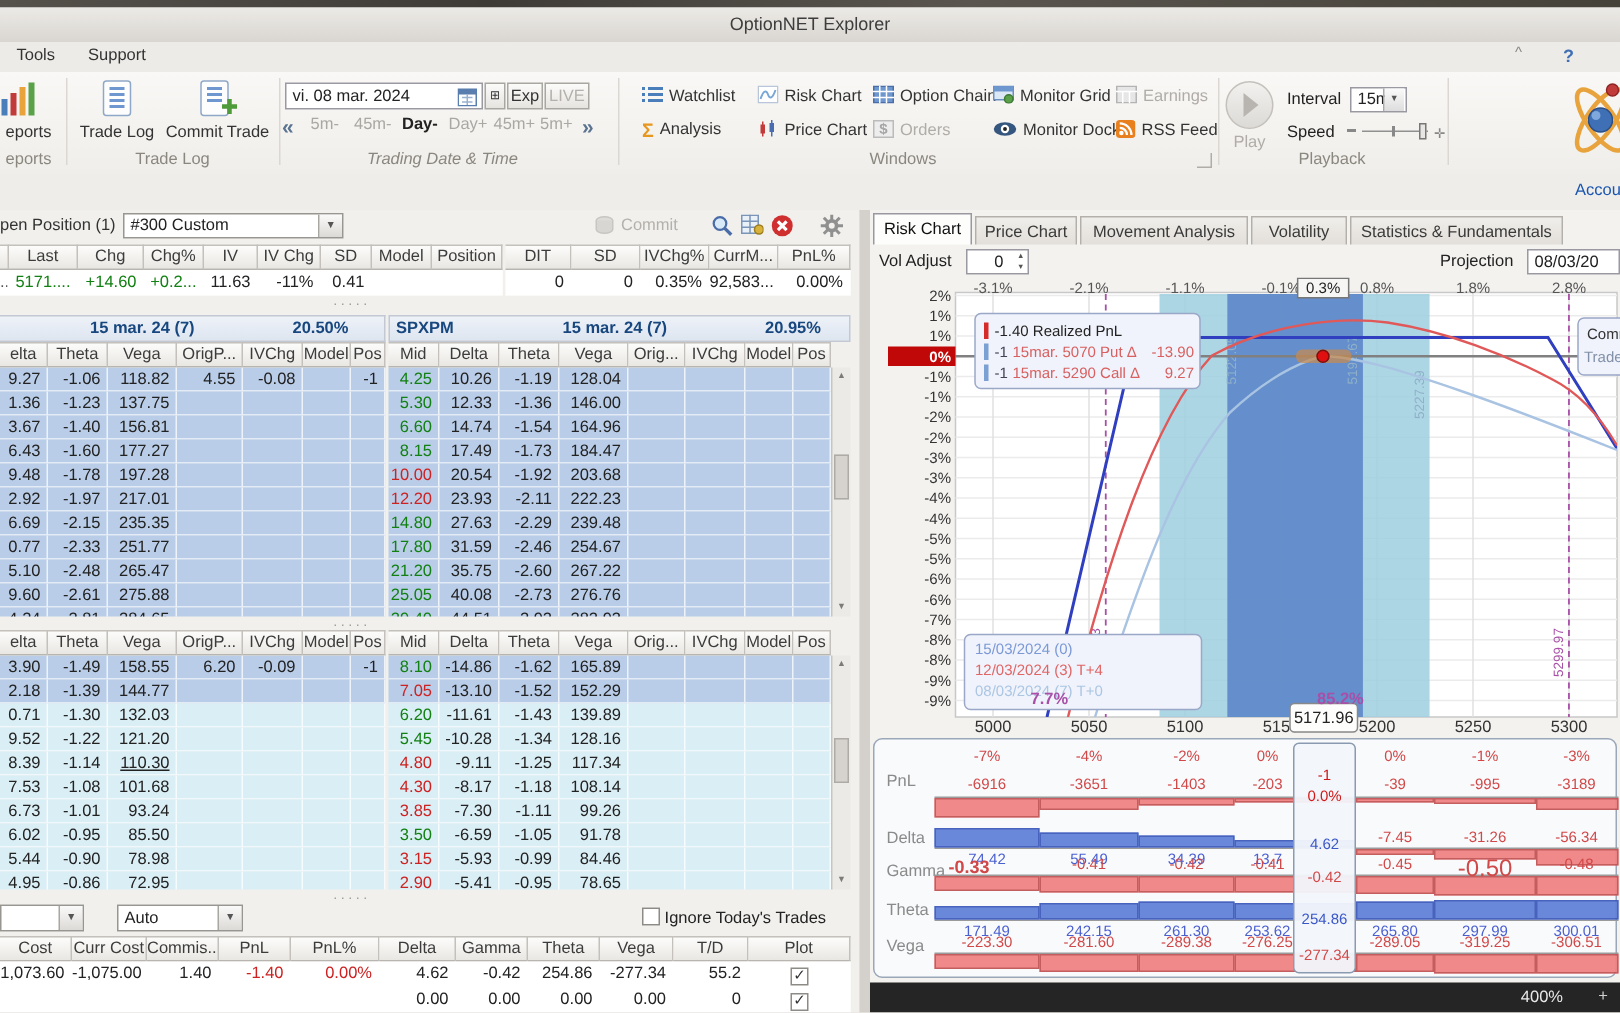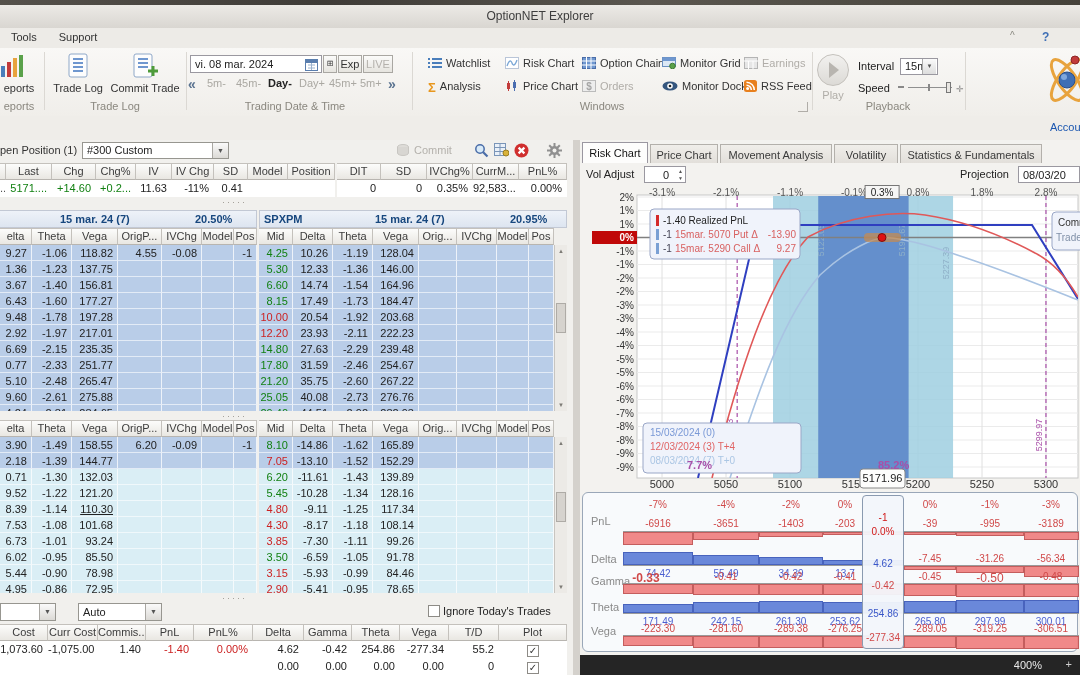--- a/index.html
+++ b/index.html
@@ -103,21 +103,21 @@
     <div class="abs sbtn" style="left: 338px; top: 7px; width: 24px; height: 18px; line-height: 16px;">Exp</div>
     <div class="abs sbtn disabled" style="left: 363px; top: 7px; width: 30px; height: 18px; line-height: 16px;">LIVE</div>
     <div class="abs" style="left: 188px; top: 28px; color: rgb(90, 115, 144); font-size: 14px; font-weight: bold;">«</div>
     <div class="abs" style="left: 207px; top: 29px; color: rgb(170, 168, 162);">5m-</div>
     <div class="abs" style="left: 236px; top: 29px; color: rgb(170, 168, 162);">45m-</div>
     <div class="abs" style="left: 268px; top: 29px; color: rgb(34, 34, 34); font-weight: bold;">Day-</div>
     <div class="abs" style="left: 299px; top: 29px; color: rgb(170, 168, 162);">Day+</div>
     <div class="abs" style="left: 329px; top: 29px; color: rgb(170, 168, 162);">45m+</div>
     <div class="abs" style="left: 360px; top: 29px; color: rgb(170, 168, 162);">5m+</div>
     <div class="abs" style="left: 388px; top: 28px; color: rgb(90, 115, 144); font-size: 14px; font-weight: bold;">»</div>
-    <div class="abs rgroup-label" style="left: 190px; top: 52px; width: 210px;">Trading Date &amp; Time</div>
+    <div class="abs rgroup-label" style="left: 190px; top: 52px; width: 210px; font-style: italic;">Trading Date &amp; Time</div>
     <div class="abs winbtn" style="left: 428px; top: 9px;"><span class="ic"><svg width="14" height="12">
           <g fill="#4a7ebb">
             <rect y="1" width="2" height="2"></rect>
             <rect x="4" y="1" width="10" height="2"></rect>
             <rect y="5" width="2" height="2"></rect>
             <rect x="4" y="5" width="10" height="2"></rect>
             <rect y="9" width="2" height="2"></rect>
             <rect x="4" y="9" width="10" height="2"></rect>
           </g>
         </svg></span><span>Watchlist</span></div>
@@ -940,21 +940,21 @@
       <div class="abs gl" style="left: 37px; top: 78px; width: 52px; text-align: center; color: rgb(208, 72, 72); font-size: 12px; font-weight: bold;">-0.33</div>
       <div class="abs" style="left: 110px; top: 91px; width: 66px; height: 11.2px; background: rgb(240, 128, 128); border: 1px solid rgb(192, 80, 80); box-sizing: border-box; opacity: 0.92;"></div>
       <div class="abs gl" style="left: 117px; top: 78px; width: 52px; text-align: center; color: rgb(208, 72, 72); font-size: 10px;">-0.41</div>
       <div class="abs" style="left: 176px; top: 91px; width: 64px; height: 11.4px; background: rgb(240, 128, 128); border: 1px solid rgb(192, 80, 80); box-sizing: border-box; opacity: 0.92;"></div>
       <div class="abs gl" style="left: 182px; top: 78px; width: 52px; text-align: center; color: rgb(208, 72, 72); font-size: 10px;">-0.42</div>
       <div class="abs" style="left: 240px; top: 91px; width: 81px; height: 11.2px; background: rgb(240, 128, 128); border: 1px solid rgb(192, 80, 80); box-sizing: border-box; opacity: 0.92;"></div>
       <div class="abs gl" style="left: 236px; top: 78px; width: 52px; text-align: center; color: rgb(208, 72, 72); font-size: 10px;">-0.41</div>
       <div class="abs" style="left: 321px; top: 91px; width: 52px; height: 12px; background: rgb(240, 128, 128); border: 1px solid rgb(192, 80, 80); box-sizing: border-box; opacity: 0.92;"></div>
       <div class="abs gl" style="left: 321px; top: 78px; width: 52px; text-align: center; color: rgb(208, 72, 72); font-size: 10px;">-0.45</div>
       <div class="abs" style="left: 373px; top: 91px; width: 68px; height: 13px; background: rgb(240, 128, 128); border: 1px solid rgb(192, 80, 80); box-sizing: border-box; opacity: 0.92;"></div>
-      <div class="abs gl" style="left: 381px; top: 78px; width: 52px; text-align: center; color: rgb(208, 72, 72); font-size: 12px;">-0.50</div>
+      <div class="abs gl" style="left: 381px; top: 78px; width: 52px; text-align: center; color: rgb(208, 72, 72); font-size: 16px;">-0.50</div>
       <div class="abs" style="left: 441px; top: 91px; width: 55px; height: 12.6px; background: rgb(240, 128, 128); border: 1px solid rgb(192, 80, 80); box-sizing: border-box; opacity: 0.92;"></div>
       <div class="abs gl" style="left: 442px; top: 78px; width: 52px; text-align: center; color: rgb(208, 72, 72); font-size: 10px;">-0.48</div>
       <div class="abs" style="left: 8px; top: 108px; color: rgb(138, 138, 138);">Theta</div>
       <div class="abs" style="left: 40px; top: 120px; width: 456px; height: 1px; background: rgb(154, 154, 154);"></div>
       <div class="abs" style="left: 40px; top: 111.284px; width: 70px; height: 8.71633px; background: rgb(95, 127, 216); border: 1px solid rgb(58, 87, 184); box-sizing: border-box; opacity: 0.92;"></div>
       <div class="abs gl" style="left: 49px; top: 123px; width: 52px; text-align: center; color: rgb(74, 95, 208); font-size: 10px;">171.49</div>
       <div class="abs" style="left: 110px; top: 108.928px; width: 66px; height: 11.0717px; background: rgb(95, 127, 216); border: 1px solid rgb(58, 87, 184); box-sizing: border-box; opacity: 0.92;"></div>
       <div class="abs gl" style="left: 117px; top: 123px; width: 52px; text-align: center; color: rgb(74, 95, 208); font-size: 10px;">242.15</div>
       <div class="abs" style="left: 176px; top: 108.29px; width: 64px; height: 11.71px; background: rgb(95, 127, 216); border: 1px solid rgb(58, 87, 184); box-sizing: border-box; opacity: 0.92;"></div>
       <div class="abs gl" style="left: 182px; top: 123px; width: 52px; text-align: center; color: rgb(74, 95, 208); font-size: 10px;">261.30</div>

